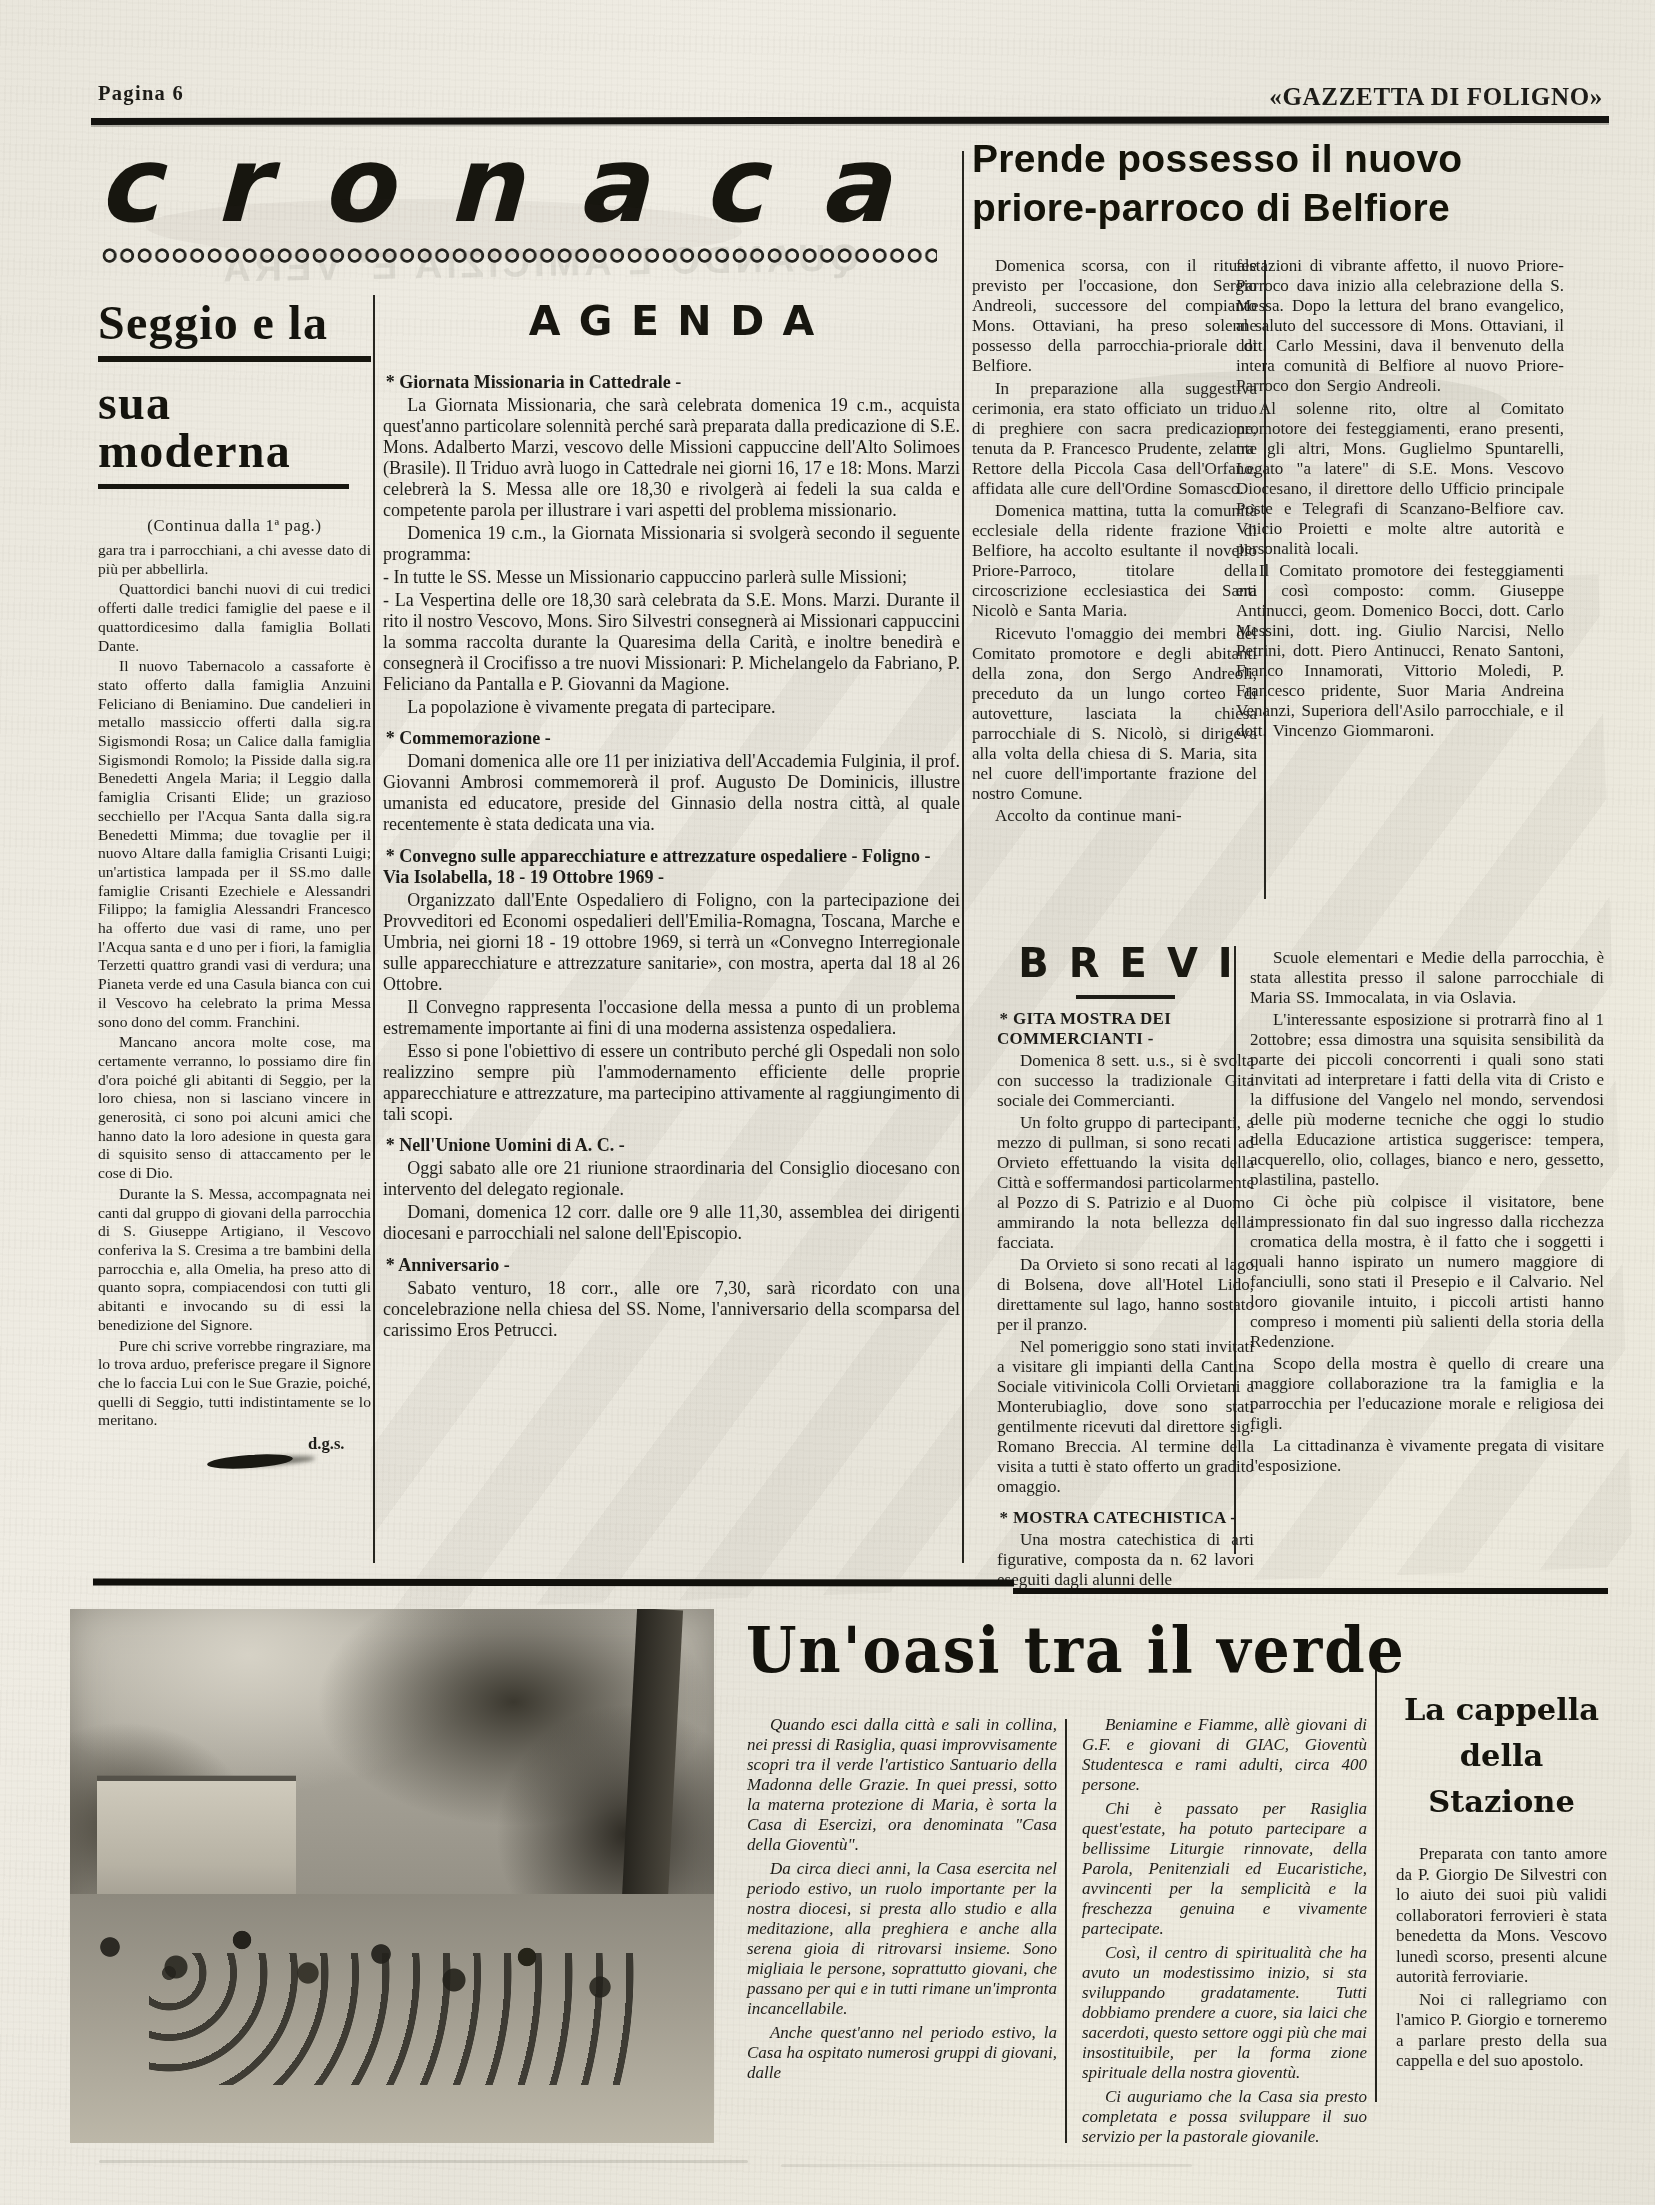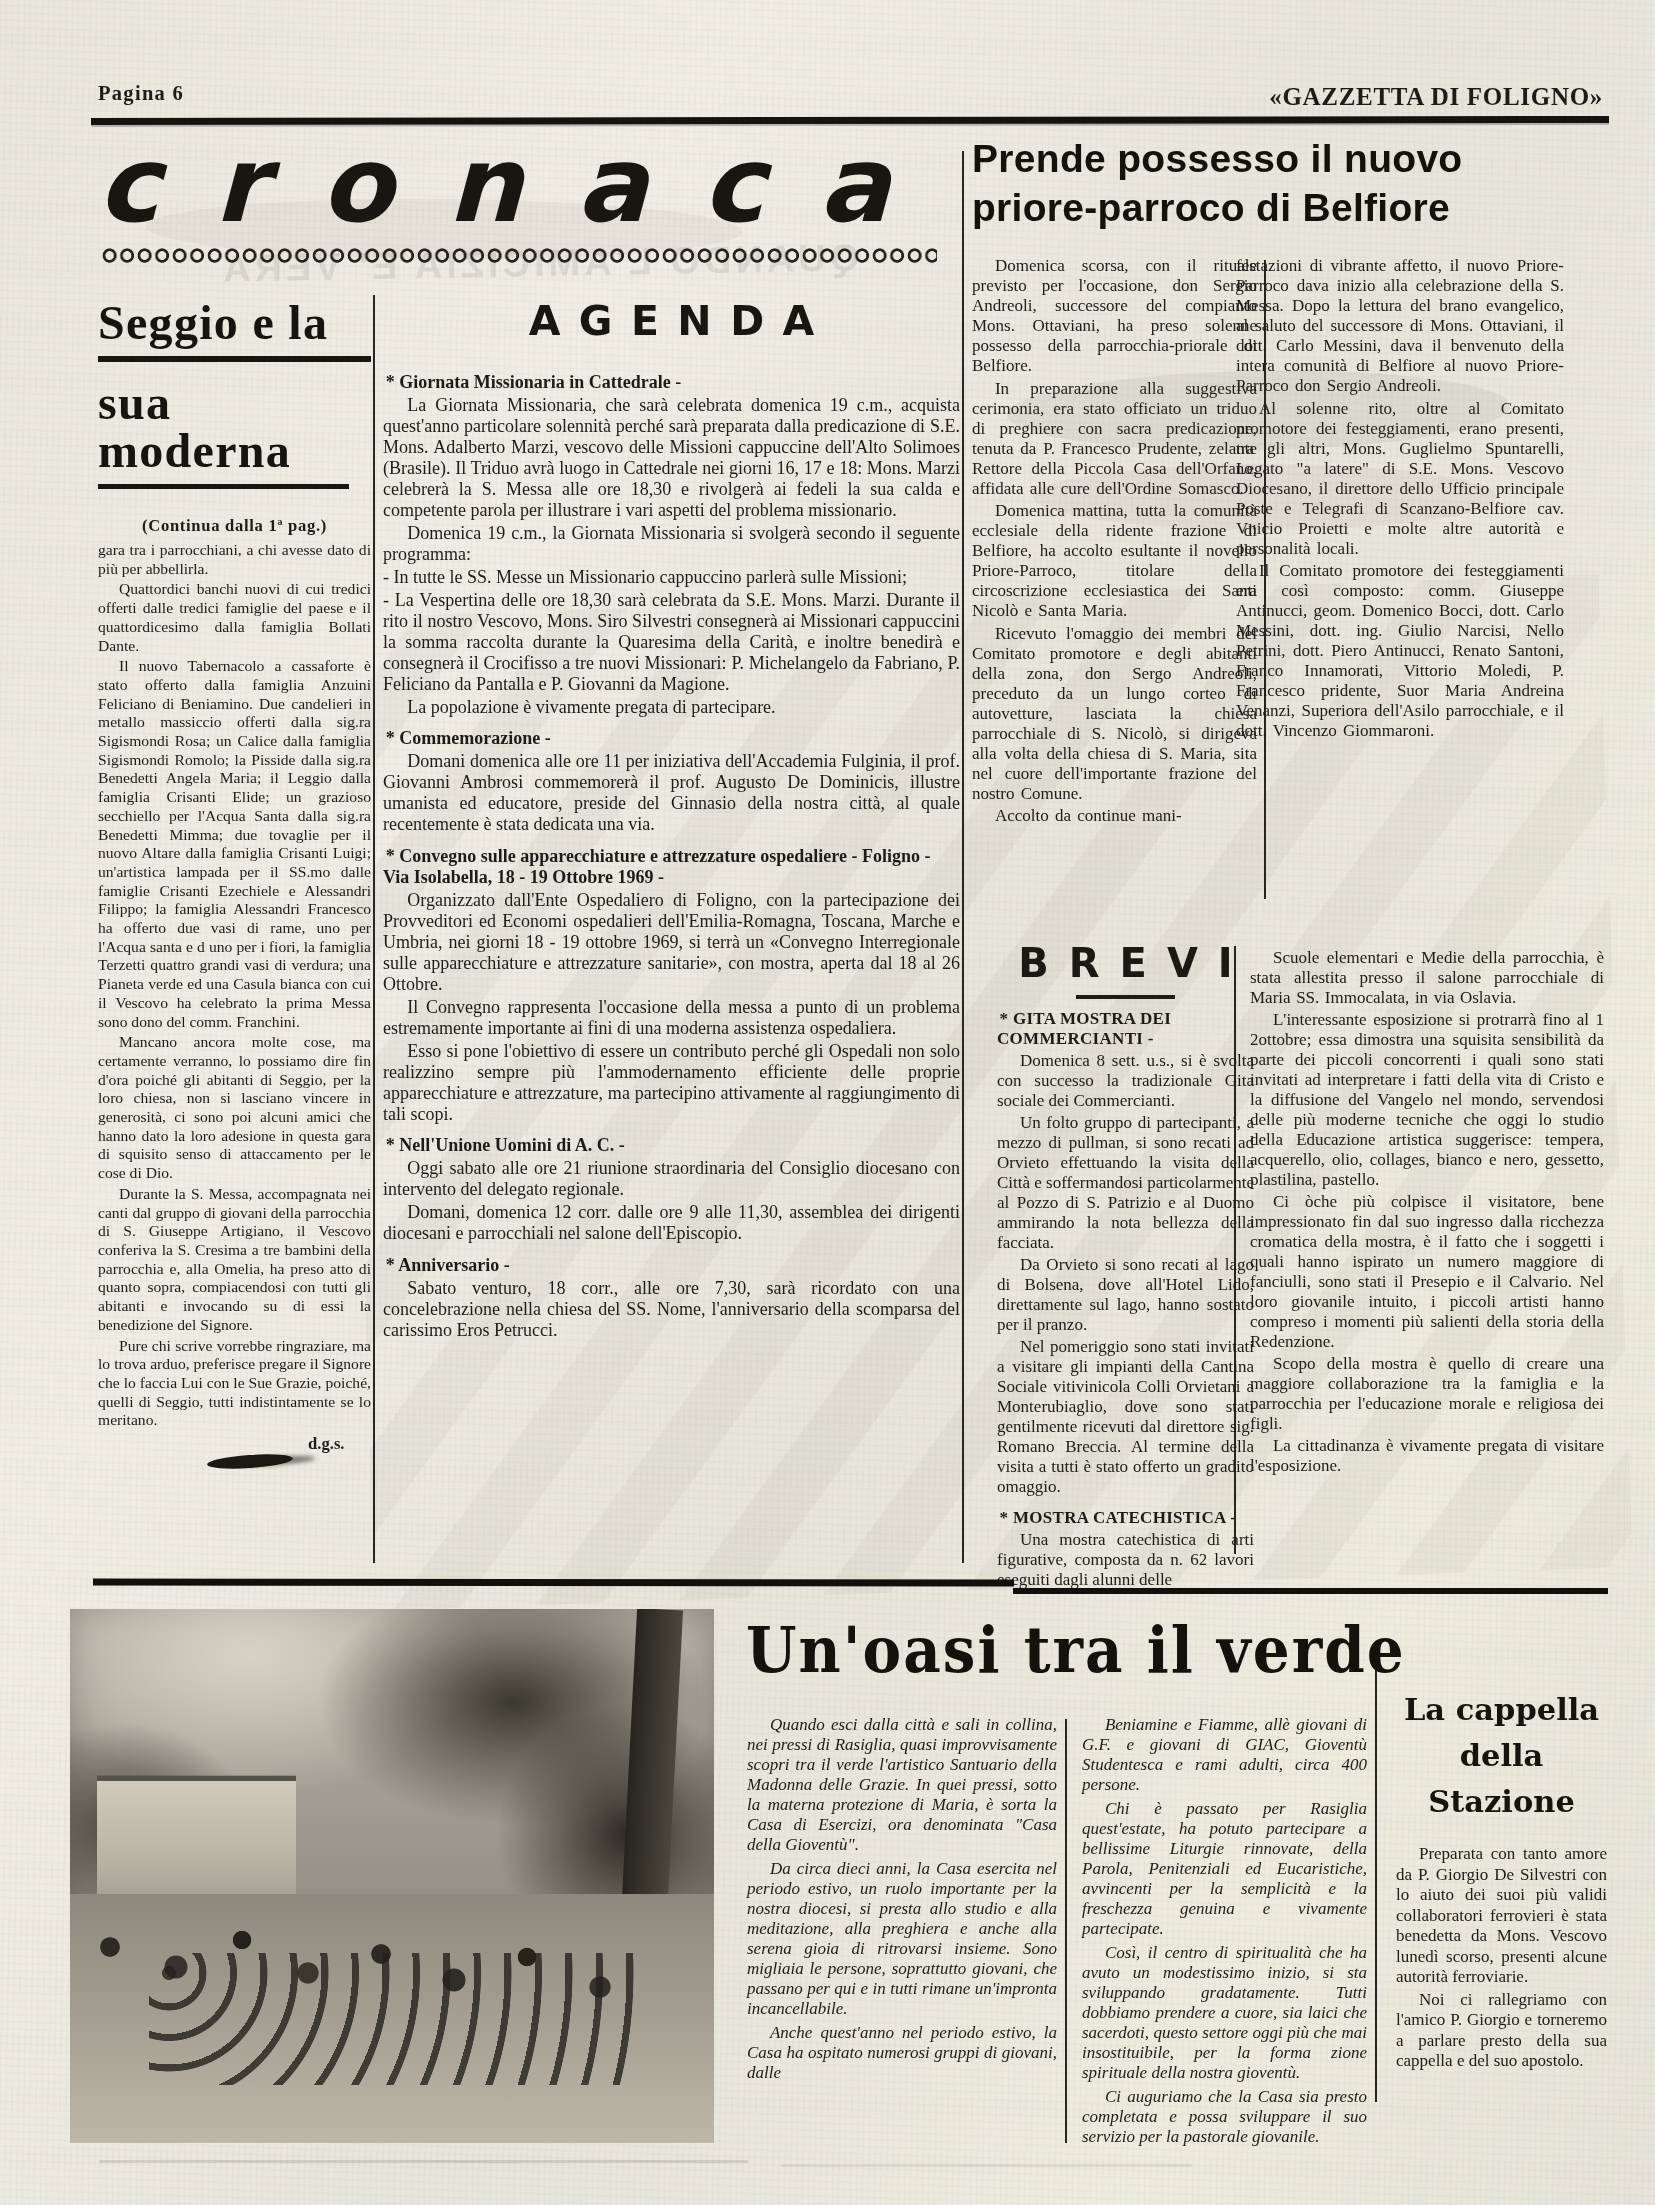--- a/index.html
+++ b/index.html
@@ -35,21 +35,21 @@
   
   .para{margin:0 0 2px 0;text-indent:1.35em;text-align:justify;}
   .para.cont{text-indent:0;}
   .item-heading{margin:10.6px 0 2px 0;font-weight:bold;text-align:left;text-indent:.15em;}
 
   
   .seggio{position:absolute;left:98px;top:299px;width:273px;}
   .seggio-title{font-family:Liberation Serif, serif;font-weight:800;font-size:48px;line-height:1;
     letter-spacing:1.3px;color:#15140e;}
   .title-rule{height:5.3px;background:#17160f;margin:9.3px 0 17px 0;}
-  .continua{font-weight:bold;font-size:16.6px;margin:26.5px 0 5.3px 0;text-align:center;letter-spacing:0.7px;}
+  .continua{font-weight:normal;font-size:16.6px;margin:26.5px 0 5.3px 0;text-align:center;letter-spacing:0.7px;}
   .seggio .para{font-size:15.6px;line-height:18.7px;}
   .signature{font-size:16.6px;font-weight:bold;text-align:right;margin-top:4px;padding-right:26.5px;}
   .smudge{margin:1.3px 0 0 109px;width:86px;height:13.2px;background:#1a1913;border-radius:50%;
     transform:rotate(-4deg);box-shadow:25px 1.3px 4px -2.6px rgba(26,25,19,.55);}
 
   
   .agenda{position:absolute;left:383px;top:297px;width:577px;}
   .agenda-title{font-family:"DejaVu Sans",sans-serif;font-weight:800;font-size:41px;letter-spacing:.45em;
     text-align:center;padding-left:.45em;color:#17160f;margin-bottom:26.5px;}
   .agenda .para,.agenda .item-heading{font-size:18px;line-height:21px;}

